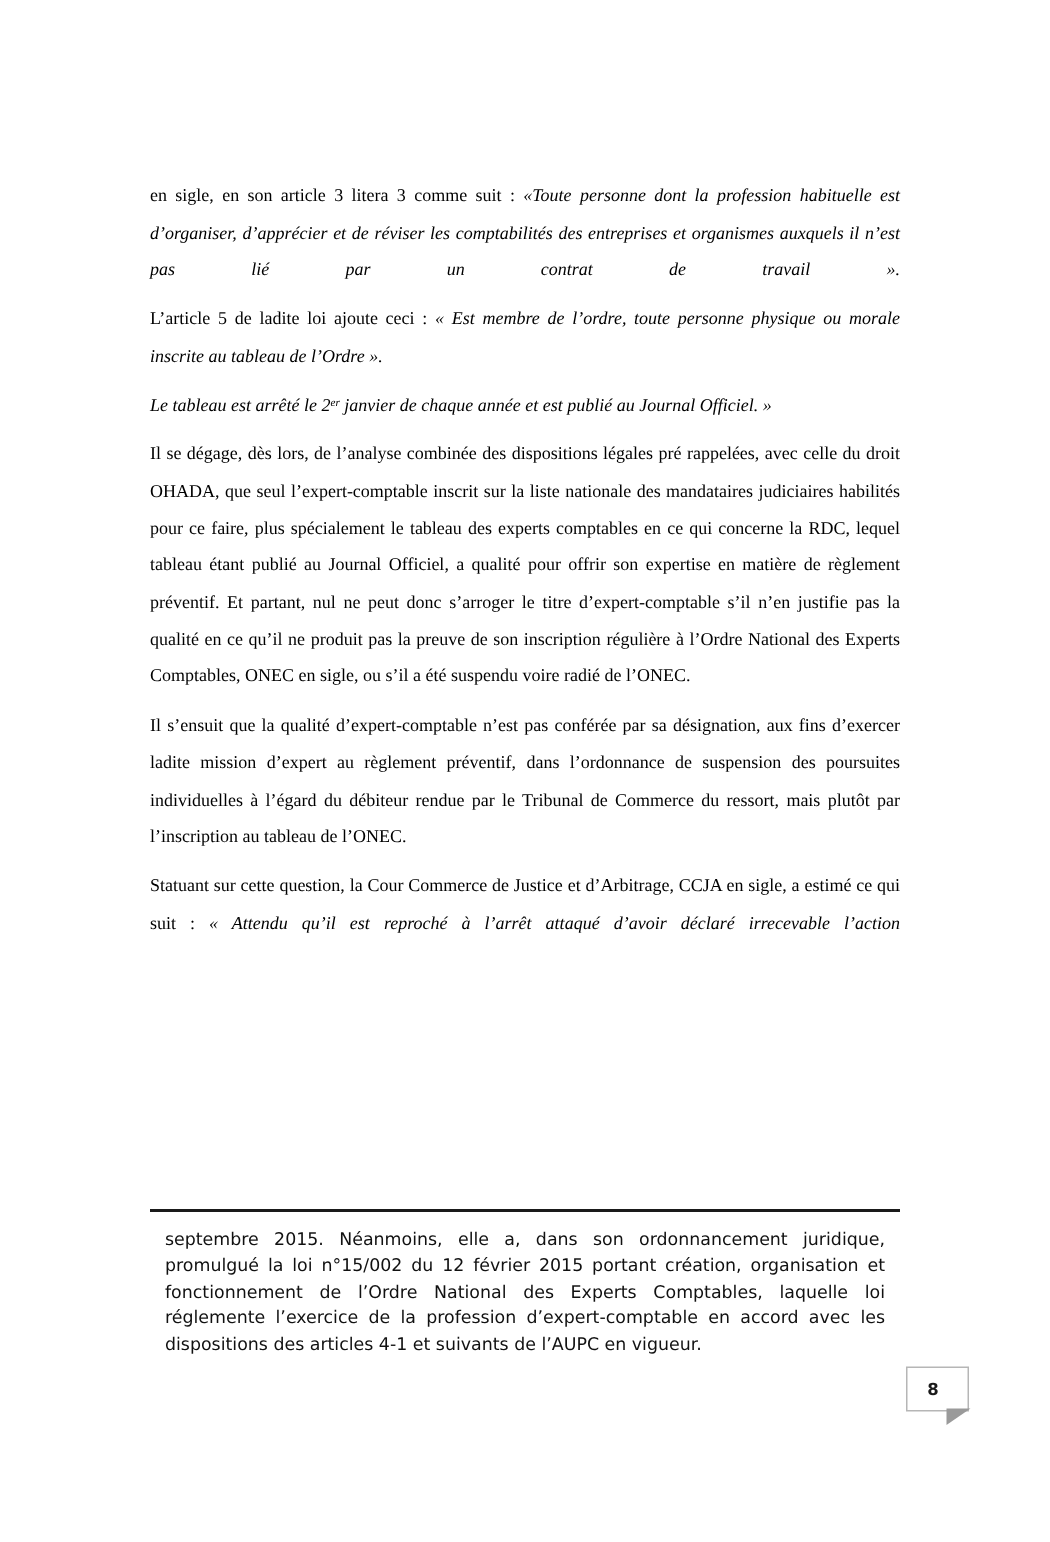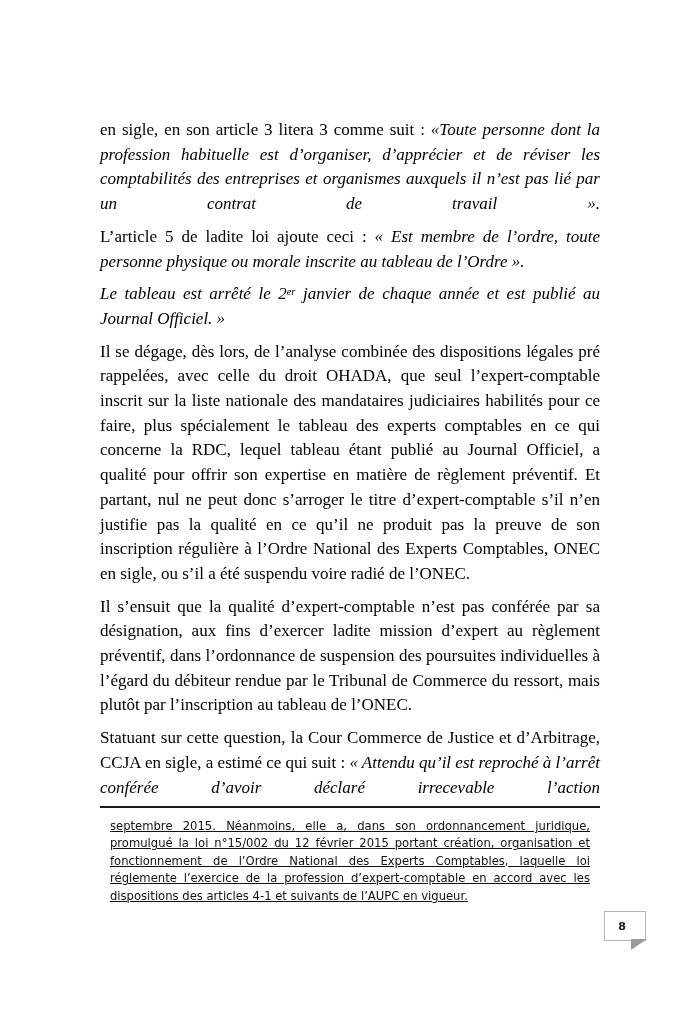--- a/index.html
+++ b/index.html
@@ -29,21 +29,21 @@
   
   .body-col {
     position: absolute;
     left: 100px;
     top: 118px;
     width: 500px;
   }
 
   .para {
     margin: 0 0 8px 0;
-    font-size: 17px;
+    font-size: 12px;
     line-height: 24.7px;
     text-align: justify;
     text-justify: inter-word;
     hyphens: none;
     -webkit-hyphens: none;
   }
   .para:last-child { margin-bottom: 0; }
 
   .para.italic {
     font-style: italic;
@@ -87,21 +87,20 @@
     padding-left: 10px;
     width: 490px;
     box-sizing: border-box;
     font-family: "DejaVu Sans", "Liberation Sans", sans-serif;
     font-size: 11.6px;
     line-height: 17.4px;
     text-align: justify;
     text-justify: inter-word;
     color: #111111;
     hyphens: none;
-    text-decoration: underline;
     -webkit-hyphens: none;
   }
 
   
   .page-number-plate {
     position: absolute;
     left: 604px;
     top: 911px;
     width: 42px;
     height: 30px;
@@ -161,21 +160,21 @@
 
     <p class="para"><span>L’article 5 de ladite loi ajoute ceci : </span><i>« Est membre de l’ordre, toute personne physique ou morale inscrite au tableau de l’Ordre ».</i></p>
 
 
     <p class="para italic"><span>Le tableau est arrêté le 2</span><sup class="ord">er</sup><span> janvier de chaque année et est publié au Journal Officiel. »</span></p>
 
     <p class="para"><span>Il se dégage, dès lors, de l’analyse combinée des dispositions légales pré rappelées, avec celle du droit OHADA, que seul l’expert-comptable inscrit sur la liste nationale des mandataires judiciaires habilités pour ce faire, plus spécialement le tableau des experts comptables en ce qui concerne la RDC, lequel tableau étant publié au Journal Officiel, a qualité pour offrir son expertise en matière de règlement préventif. Et partant, nul ne peut donc s’arroger le titre d’expert-comptable s’il n’en justifie pas la qualité en ce qu’il ne produit pas la preuve de son inscription régulière à l’Ordre National des Experts Comptables, ONEC en sigle, ou s’il a été suspendu voire radié de l’ONEC.</span></p>
 
     <p class="para"><span>Il s’ensuit que la qualité d’expert-comptable n’est pas conférée par sa désignation, aux fins d’exercer ladite mission d’expert au règlement préventif, dans l’ordonnance de suspension des poursuites individuelles à l’égard du débiteur rendue par le Tribunal de Commerce du ressort, mais plutôt par l’inscription au tableau de l’ONEC.</span></p>
 
-    <p class="para justify-last"><span>Statuant sur cette question, la Cour Commerce de Justice et d’Arbitrage, CCJA en sigle, a estimé ce qui suit : </span><i>« Attendu qu’il est reproché à l’arrêt conférée d’avoir déclaré irrecevable l’action</i></p>
+    <p class="para justify-last"><span>Statuant sur cette question, la Cour Commerce de Justice et d’Arbitrage, CCJA en sigle, a estimé ce qui suit : </span><i>« Attendu qu’il est reproché à l’arrêt attaqué d’avoir déclaré irrecevable l’action</i></p>
 
   </div>
 
   <div class="footnote-area">
     <hr class="footnote-rule">
     <p class="footnote-text">septembre 2015. Néanmoins, elle a, dans son ordonnancement juridique, promulgué la loi n°15/002 du 12 février 2015 portant création, organisation et fonctionnement de l’Ordre National des Experts Comptables, laquelle loi réglemente l’exercice de la profession d’expert-comptable en accord avec les dispositions des articles 4-1 et suivants de l’AUPC en vigueur.</p>
   </div>
 
   <div class="page-number-plate">
     <div class="plate-body"></div>

